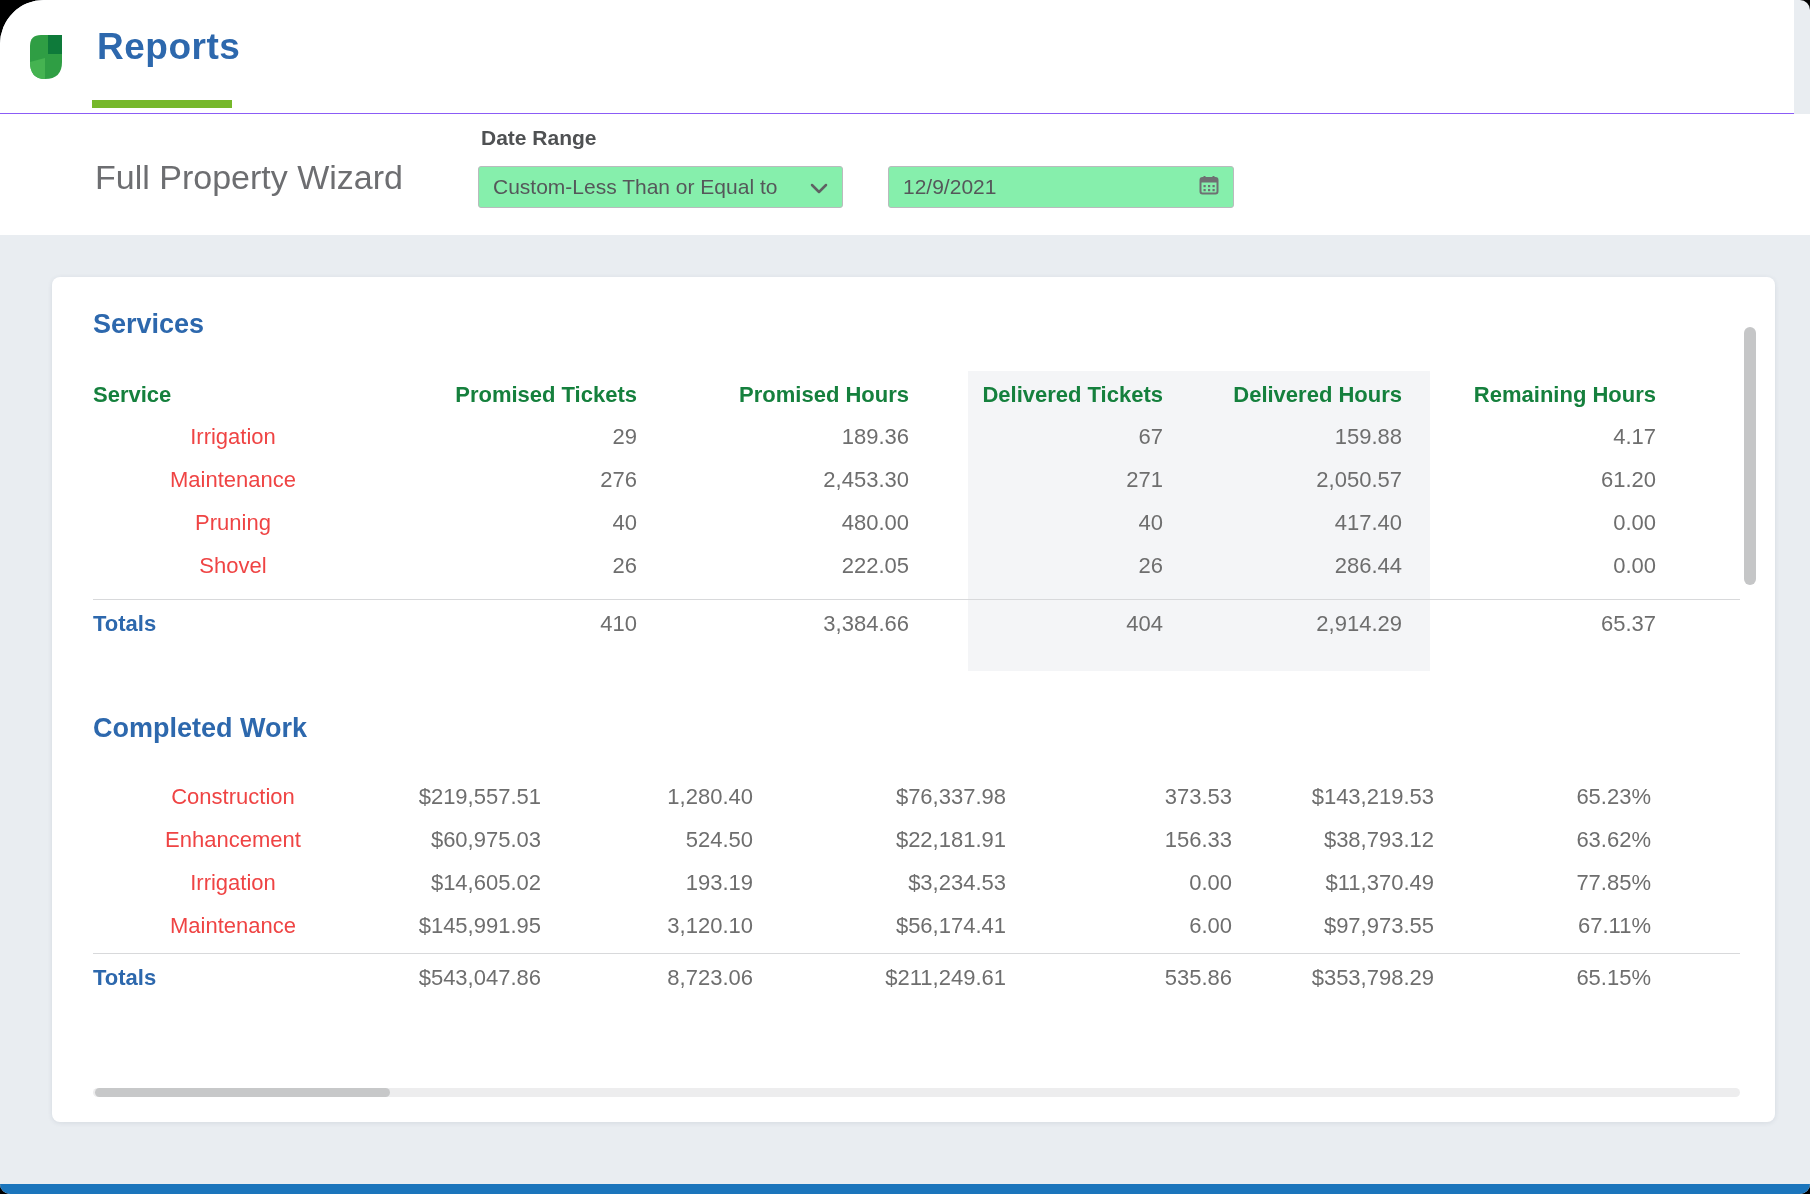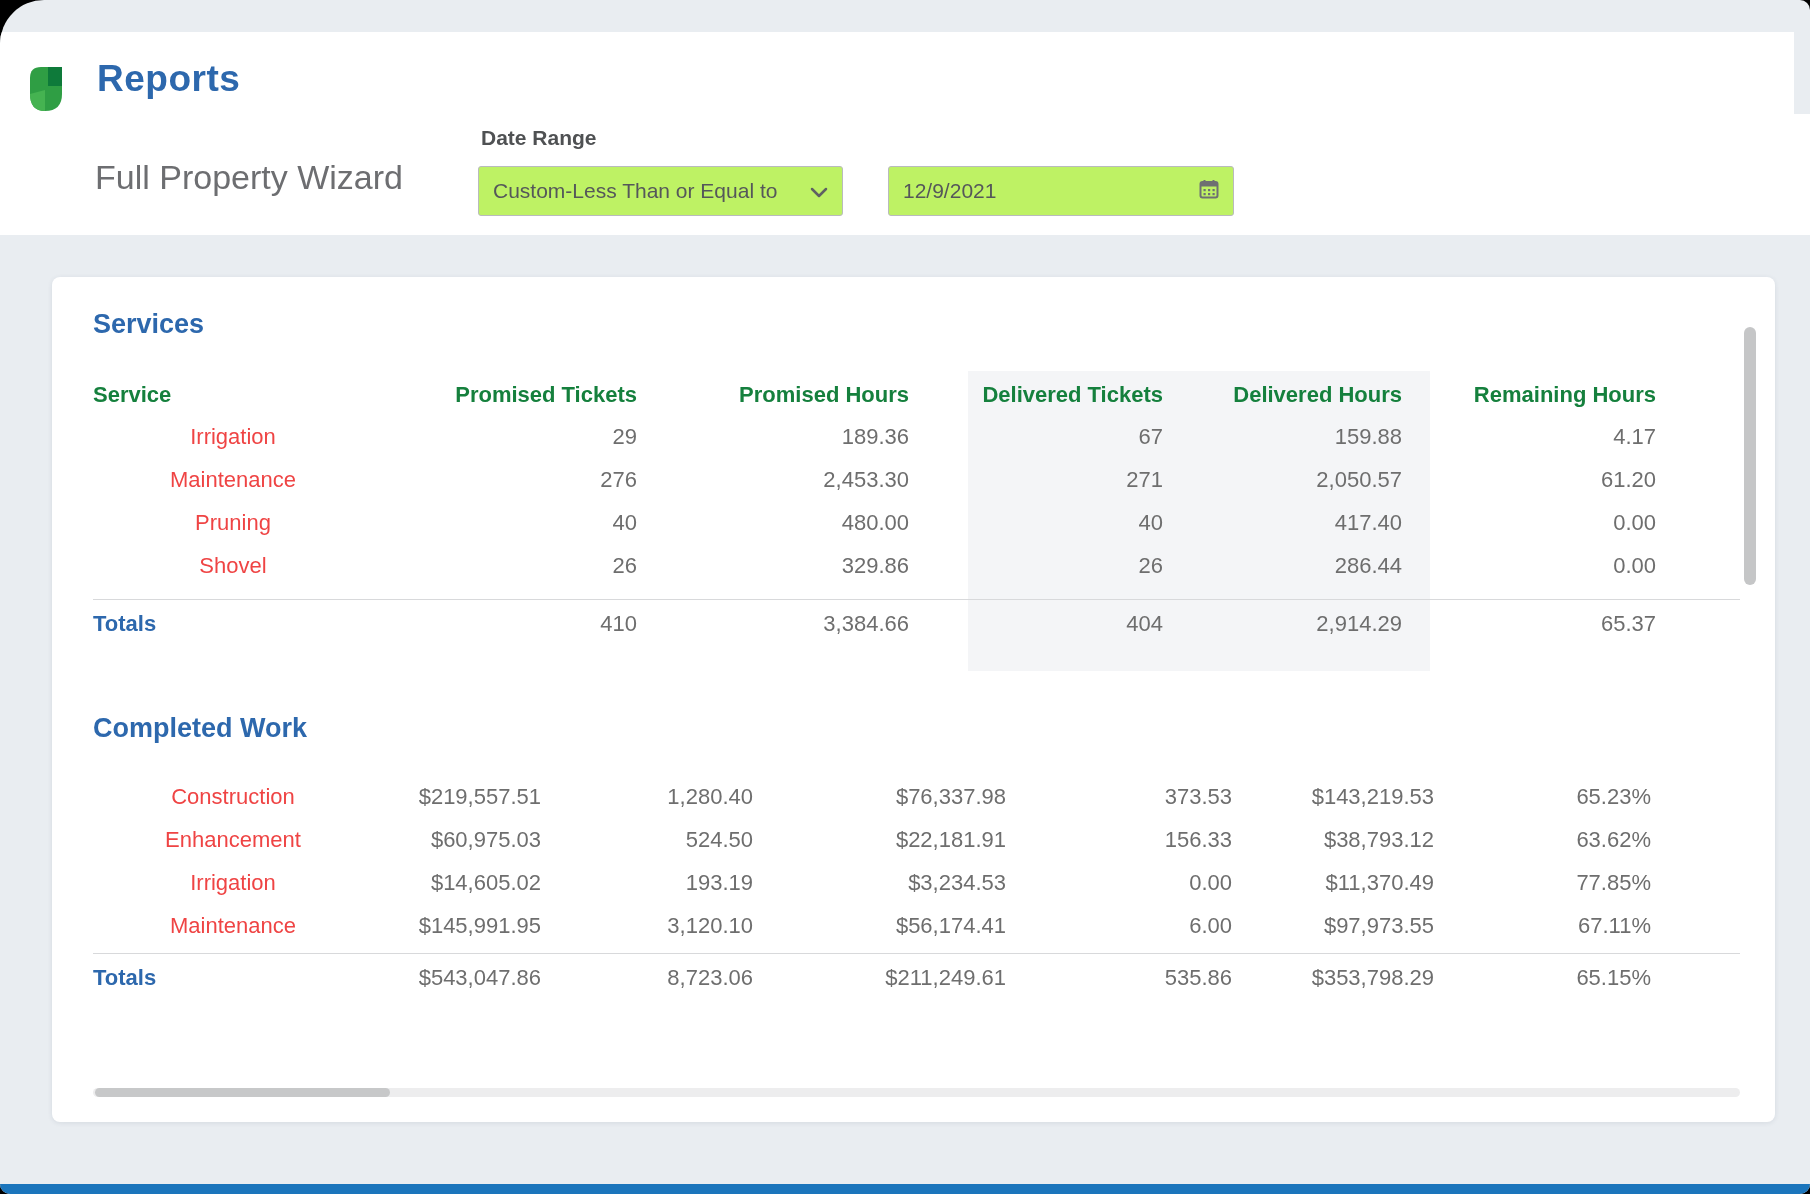--- a/index.html
+++ b/index.html
@@ -1,30 +1,30 @@
 <!DOCTYPE html>
 <html><head>
 <meta charset="utf-8">
 <style>
   html,body{margin:0;padding:0;background:#000;}
   .screen{position:relative;width:1810px;height:1194px;background:#000;overflow:hidden;
           font-family:"Liberation Sans","DejaVu Sans",sans-serif;}
   .app{position:absolute;inset:0;background:#e9edf1;border-radius:44px 10px 10px 10px;overflow:hidden;}
 
   
-  .topbar{position:absolute;top:0;left:0;right:16px;height:113px;background:#fff;border-bottom:6px solid #8b5cf6;margin-top:32px;}
+  .topbar{position:absolute;top:0;left:0;right:16px;height:113px;background:#fff;border-bottom:6px solid #8b5cf6;}
   .logo{position:absolute;left:25px;top:31px;width:42px;height:52px;cursor:pointer;}
   .app-title{position:absolute;left:97px;top:26px;margin:0;font-size:37px;font-weight:700;color:#2d68ad;letter-spacing:0.5px;}
   .title-underline{position:absolute;left:92px;top:100px;width:140px;height:8px;background:#76b82a;}
 
   
   .subbar{position:absolute;top:114px;left:0;right:0;height:121px;background:#fff;}
   .report-title{position:absolute;left:95px;top:44px;margin:0;font-size:34px;font-weight:400;color:#6d6e71;}
   .dr-label{position:absolute;left:481px;top:12px;font-size:21px;font-weight:700;color:#4f5153;}
-  .select,.dateinput{position:absolute;top:52px;height:50px;background:#bef264;border:1px solid #b9bbbd;
+  .select,.dateinput{position:absolute;top:52px;height:42px;background:#86efac;border:1px solid #b9bbbd;
       border-radius:3px;display:flex;align-items:center;justify-content:space-between;
       box-sizing:border-box;padding:0 14px;font-size:21px;color:#55575a;cursor:pointer;}
   .select{left:478px;width:365px;}
   .dateinput{left:888px;width:346px;}
   .chev{flex:0 0 auto;margin-left:12px;}
   .cal{flex:0 0 auto;margin-left:12px;}
 
   
   .card{position:absolute;left:52px;top:277px;width:1723px;height:845px;background:#fff;
         border-radius:8px;box-shadow:0 1px 5px rgba(40,60,90,.10);}
@@ -143,21 +143,21 @@
           <span class="cell link">Pruning</span>
           <span class="cell">40</span>
           <span class="cell">480.00</span>
           <span class="cell">40</span>
           <span class="cell">417.40</span>
           <span class="cell">0.00</span>
         </div>
         <div class="trow g6">
           <span class="cell link">Shovel</span>
           <span class="cell">26</span>
-          <span class="cell">329.86</span>
+          <span class="cell">222.05</span>
           <span class="cell">26</span>
           <span class="cell">286.44</span>
           <span class="cell">0.00</span>
         </div>
 
         <div class="divider"></div>
         <div class="totals-row g6">
           <span class="cell tlabel">Totals</span>
           <span class="cell">410</span>
           <span class="cell">3,384.66</span>

